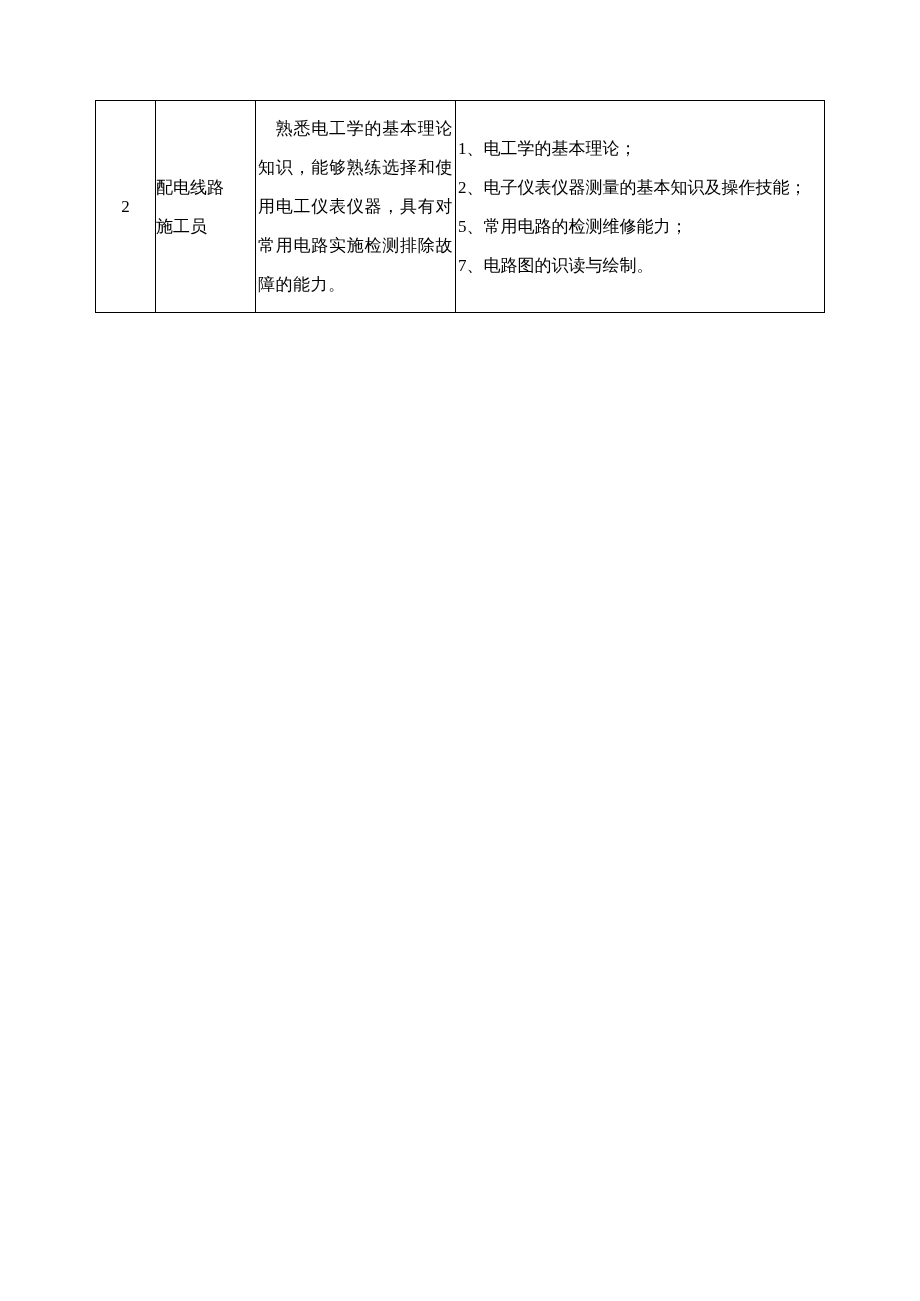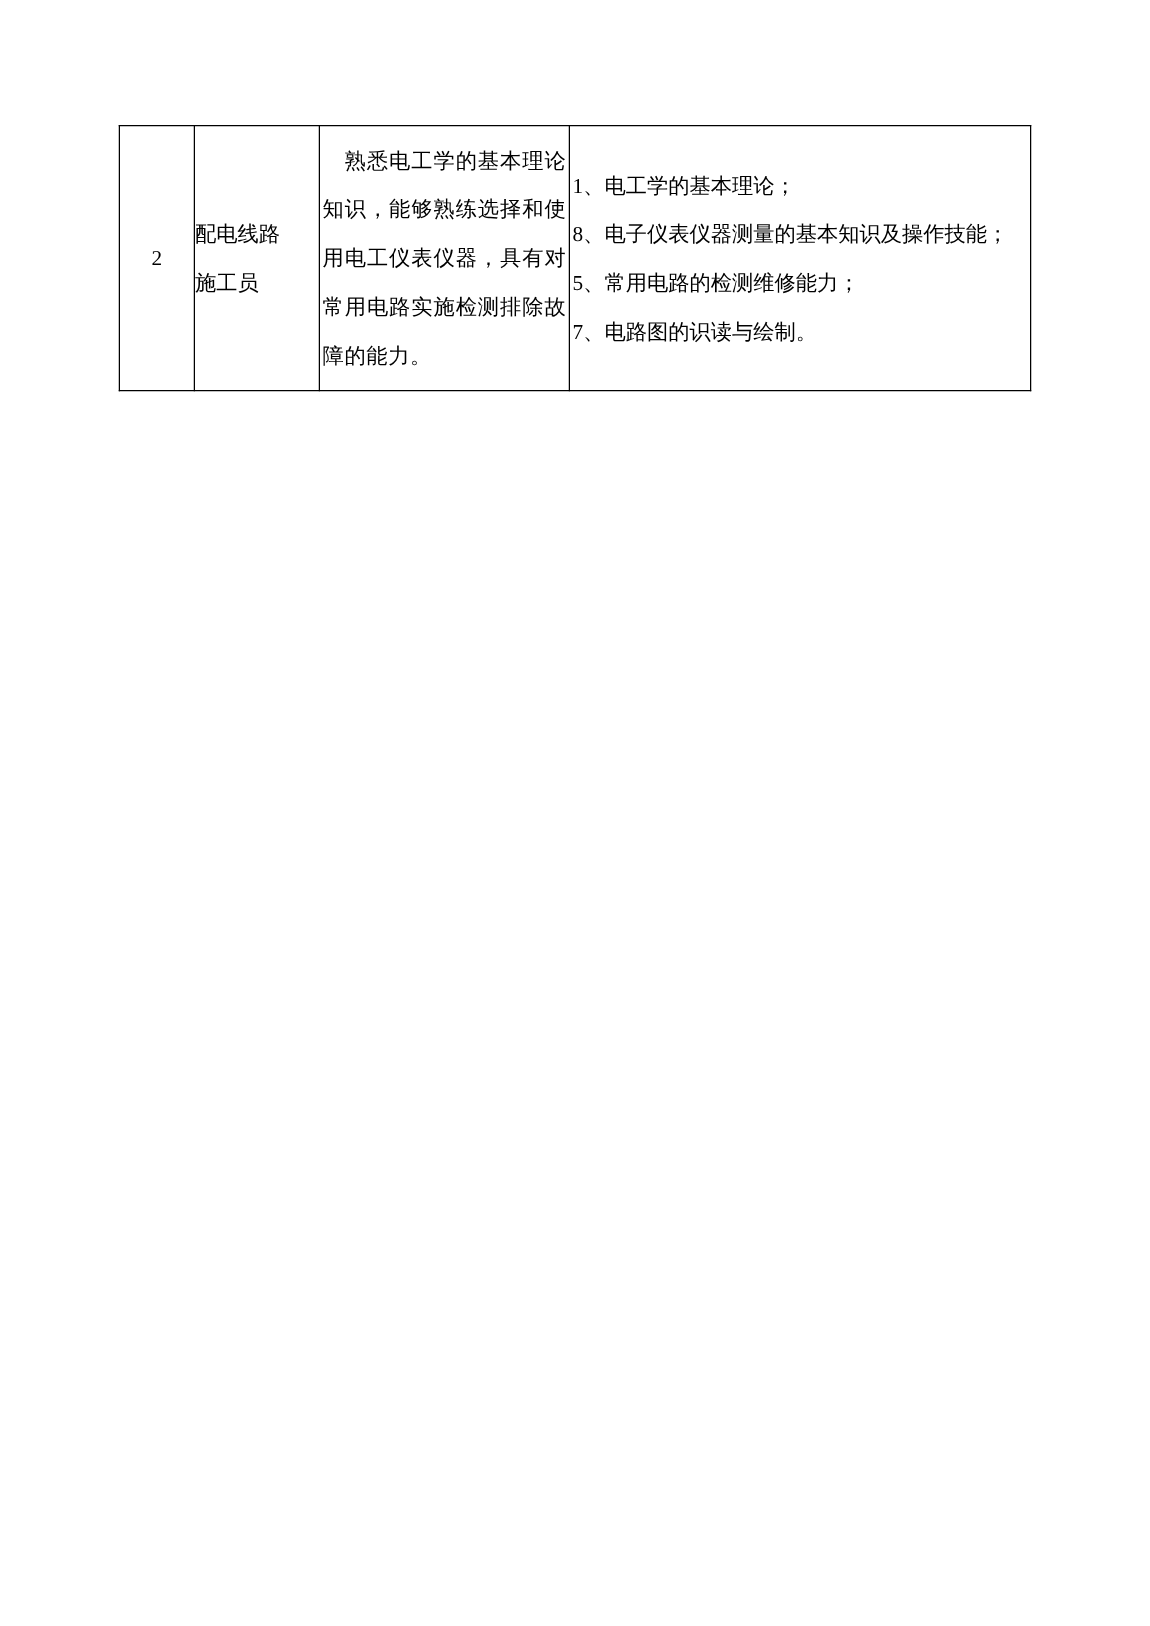--- a/index.html
+++ b/index.html
@@ -64,19 +64,19 @@
     </td>
     <td class="col-role">
       <div>配电线路</div>
       <div>施工员</div>
     </td>
     <td class="col-desc">
       <span>　熟悉电工学的基本理论知识，能够熟练选择和使用电工仪表仪器，具有对常用电路实施检测排除故障的能力。</span>
     </td>
     <td class="col-points">
       <div class="point">1、电工学的基本理论；</div>
-      <div class="point">8、电子仪表仪器测量的基本知识及操作技能；</div>
+      <div class="point">2、电子仪表仪器测量的基本知识及操作技能；</div>
       <div class="point">5、常用电路的检测维修能力；</div>
       <div class="point">7、电路图的识读与绘制。</div>
     </td>
   </tr>
 </tbody>
   </table>
 
 </body></html>

